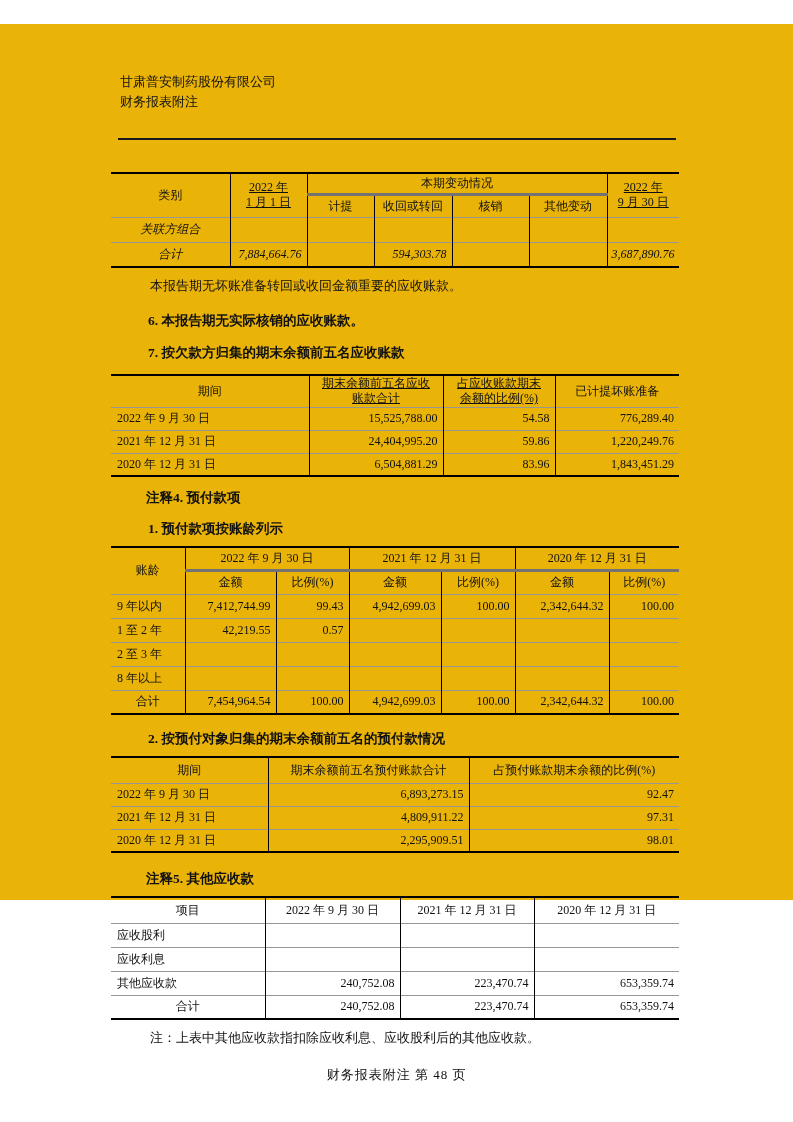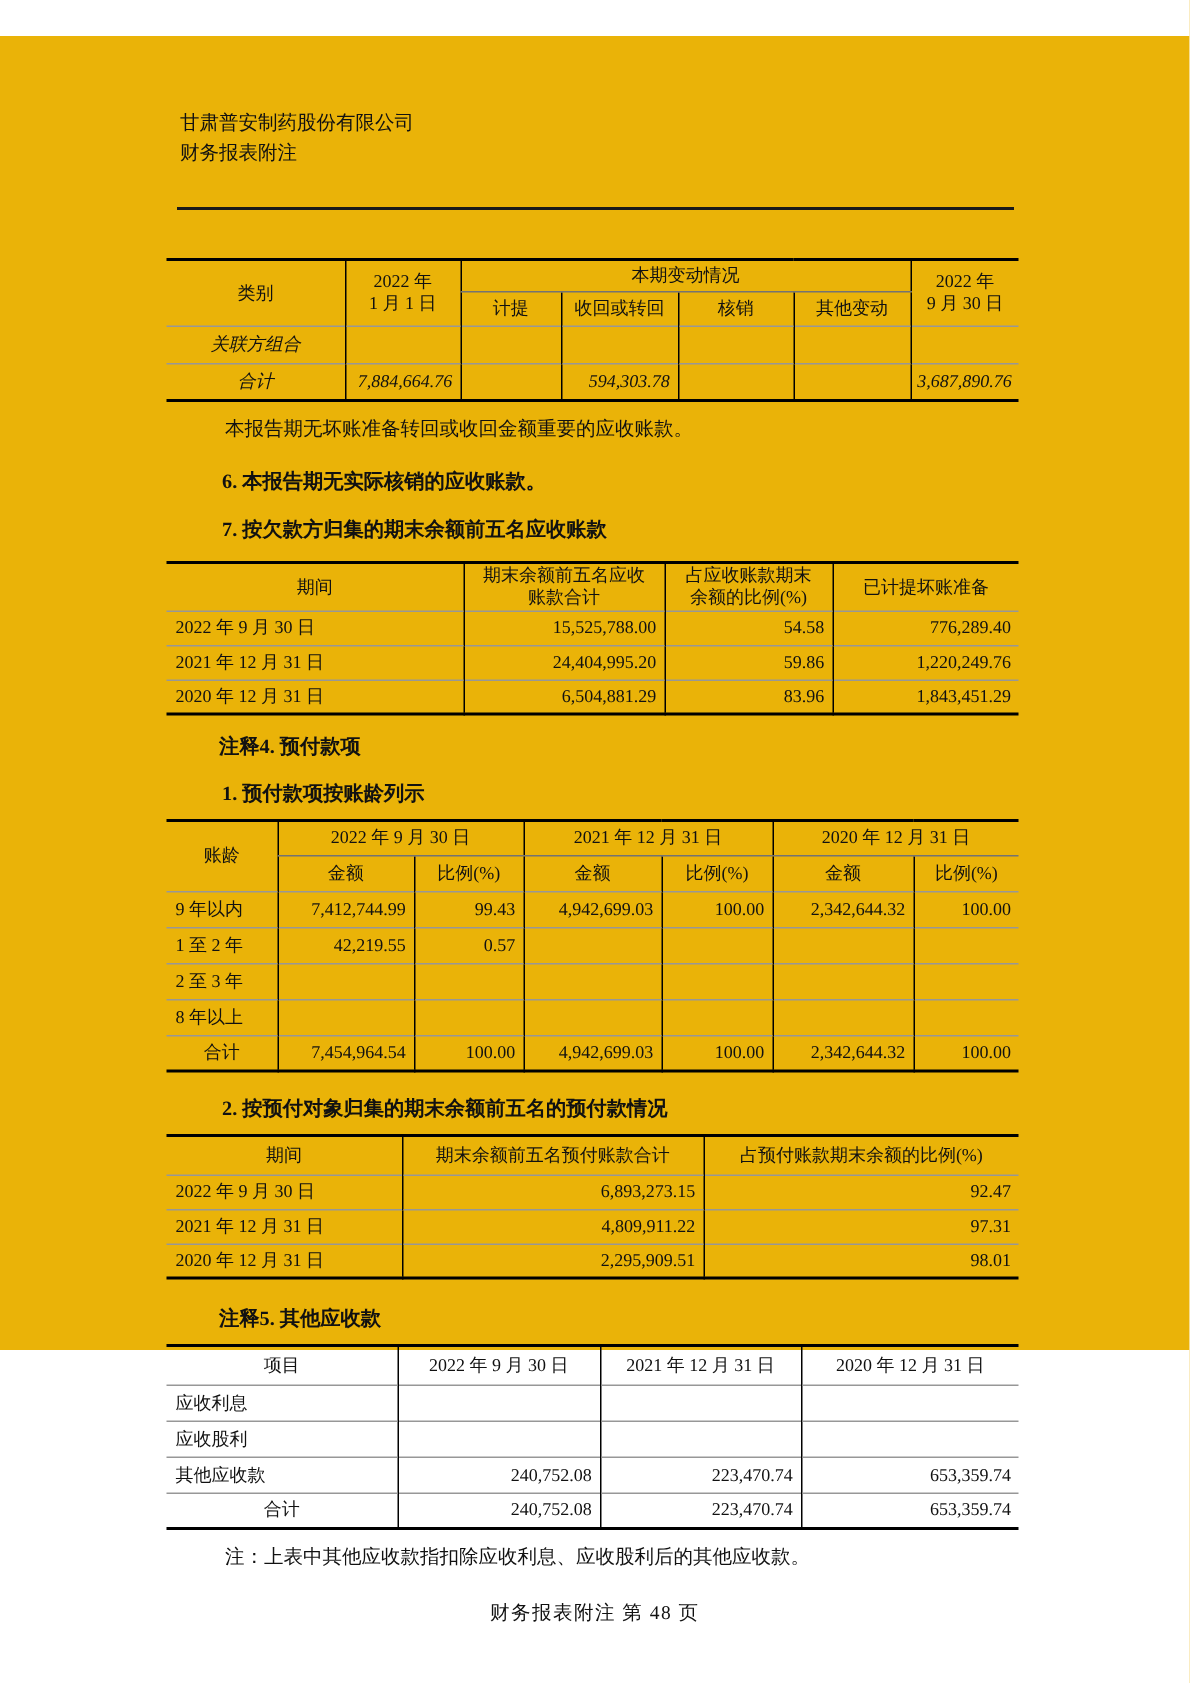--- a/index.html
+++ b/index.html
@@ -18,22 +18,22 @@
   
   table.fin { border-collapse:collapse; table-layout:fixed; width:568px; position:absolute; left:111px;
               border-top:2px solid #000; border-bottom:2px solid #000; font-size:12px; }
   table.fin th, table.fin td { padding:0 4px; font-weight:normal; overflow:hidden; }
   table.fin th { text-align:center; }
   table.fin td.num { text-align:right; padding-right:5px; font-size:12px; }
   table.fin td.lbl { text-align:left; padding-left:6px; }
   table.fin td.ctr, table.fin th.ctr { text-align:center; }
   .vline { border-left:1px solid #000; }
   .gline td, .gline th { border-top:1px solid #979797; }
-  .bline { border-bottom:1px solid #737373; }
-  .pre { white-space:pre-line; line-height:15px; }
+  .bline { border-bottom:3px solid #737373; }
+  .pre { white-space:pre-line; line-height:15px;text-decoration:underline; }
 
   
   .para { position:absolute; left:150px; font-size:13px; }
   .hd { position:absolute; left:148px; font-size:13.5px; font-weight:bold; }
   .note-title { position:absolute; left:146px; font-size:13.5px; font-weight:bold; }
   .bottom-note { position:absolute; left:150px; font-size:13px; }
   .doc-footer { position:absolute; top:1042px; left:0; width:793px; text-align:center; font-size:13px; letter-spacing:1px; }
 
   
   tr.h21 { height:21px; } tr.h23 { height:23px; } tr.h24 { height:24px; }
@@ -255,27 +255,27 @@
         <col style="width:145px">
       </colgroup>
     <tbody>
         <tr class="h26">
       <th>项目</th>
       <th class="vline">2022 年 9 月 30 日</th>
       <th class="vline">2021 年 12 月 31 日</th>
       <th class="vline">2020 年 12 月 31 日</th>
     </tr>
     <tr class="h24 gline">
+      <td class="lbl">应收股利</td>
+      <td class="num vline"></td>
+      <td class="num vline"></td>
+      <td class="num vline"></td>
+    </tr>
+    <tr class="h24 gline">
       <td class="lbl">应收利息</td>
-      <td class="num vline"></td>
-      <td class="num vline"></td>
-      <td class="num vline"></td>
-    </tr>
-    <tr class="h24 gline">
-      <td class="lbl">应收股利</td>
       <td class="num vline"></td>
       <td class="num vline"></td>
       <td class="num vline"></td>
     </tr>
     <tr class="h24 gline">
       <td class="lbl">其他应收款</td>
       <td class="num vline">240,752.08</td>
       <td class="num vline">223,470.74</td>
       <td class="num vline">653,359.74</td>
     </tr>

